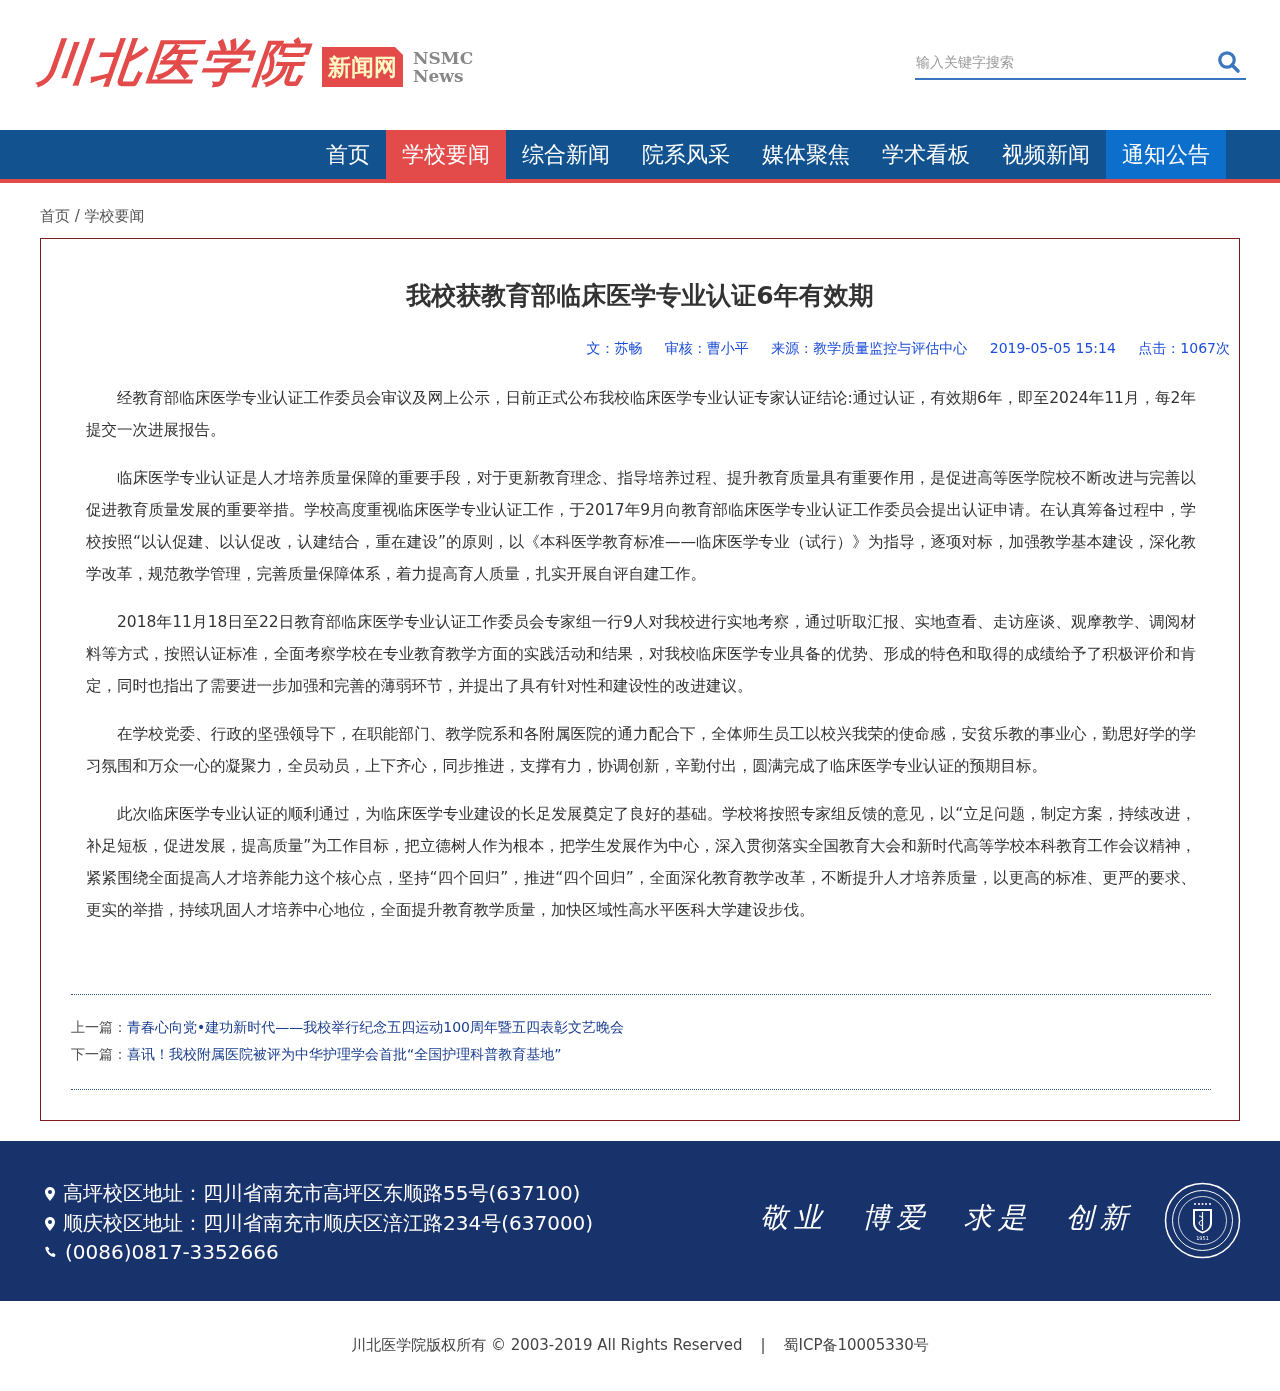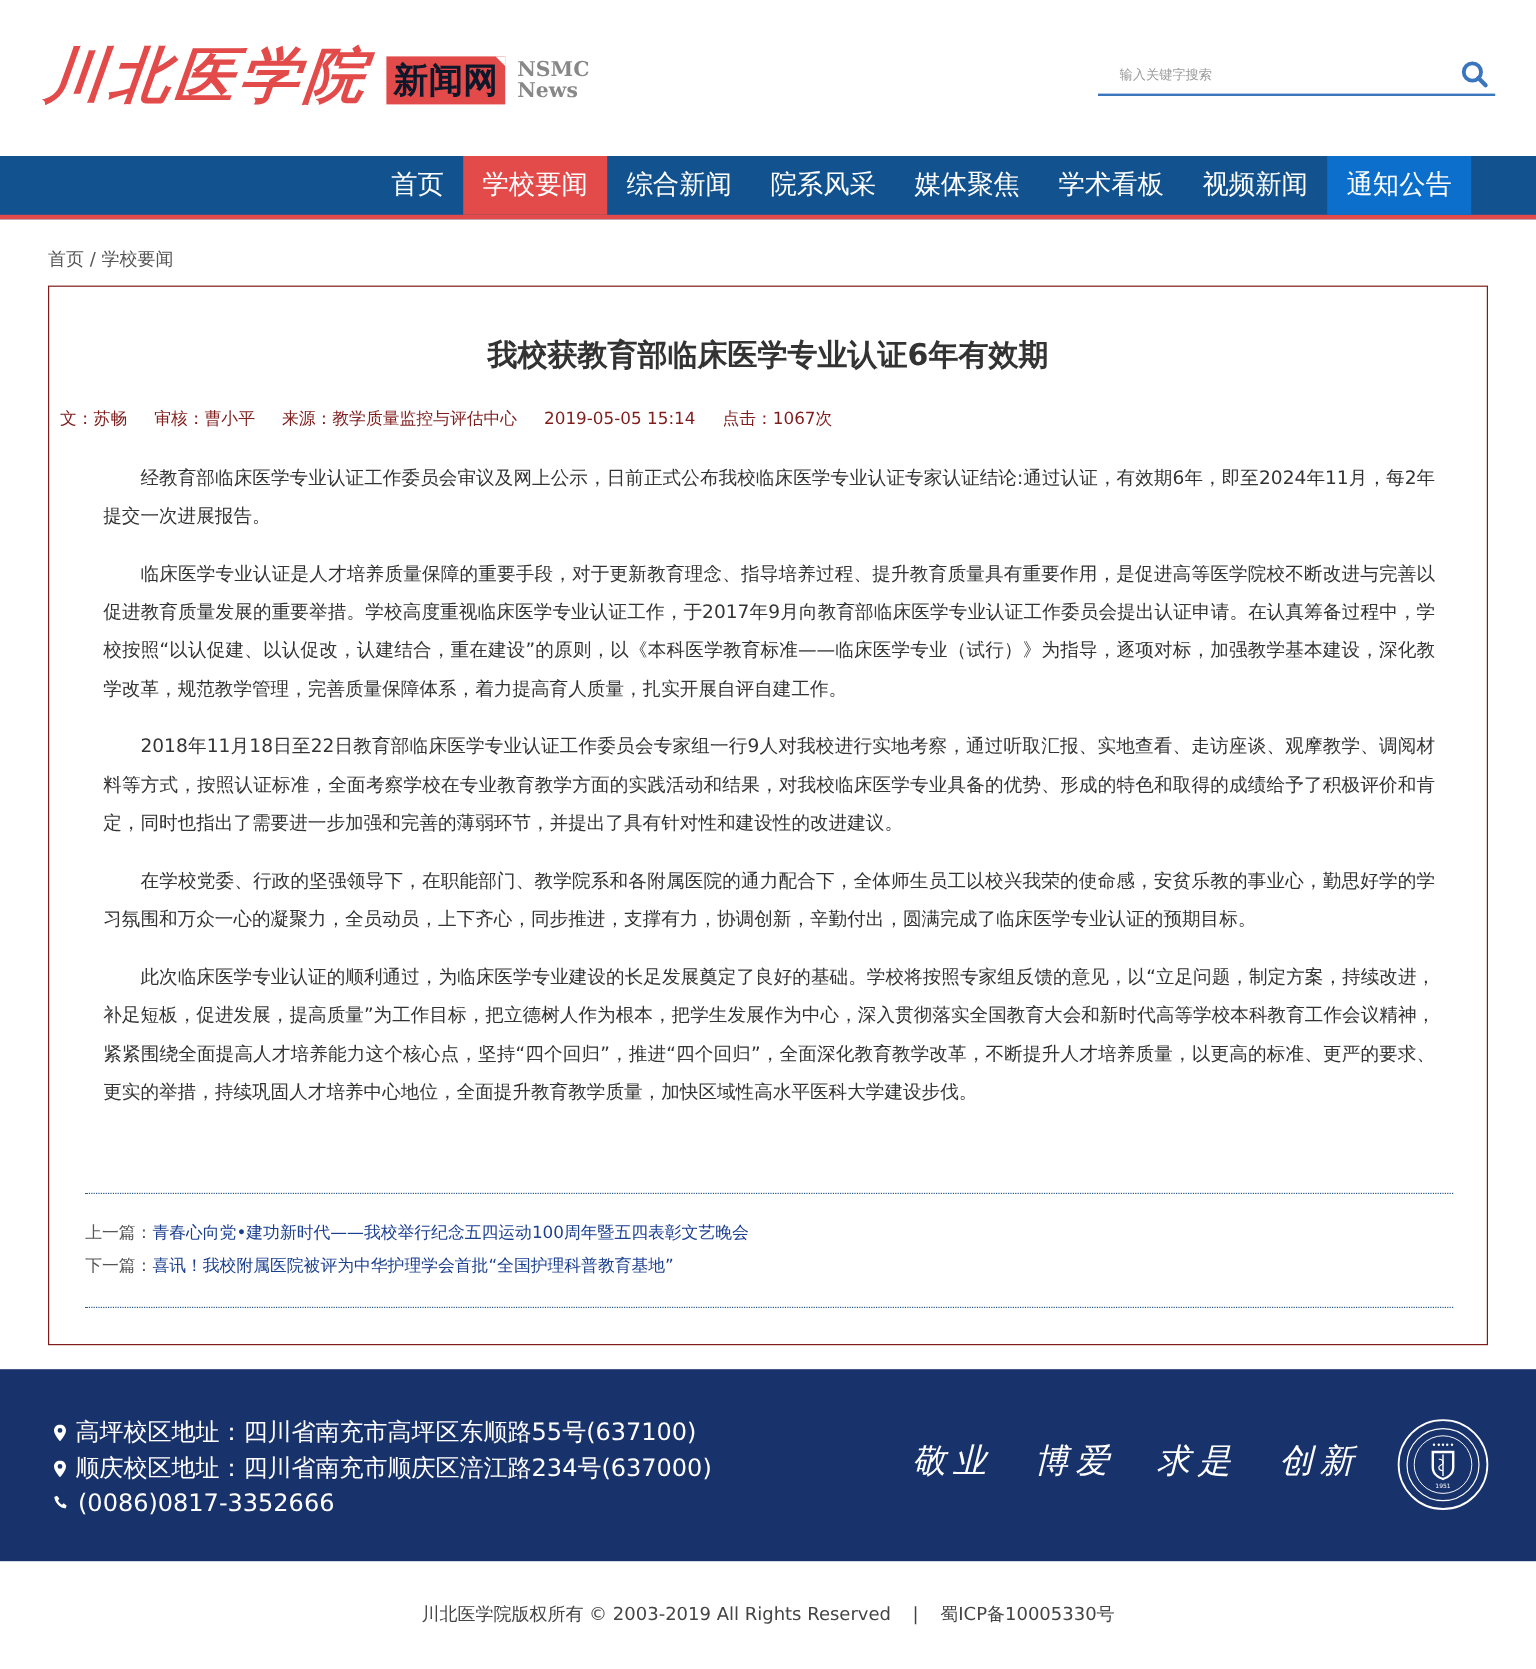--- a/index.html
+++ b/index.html
@@ -3,43 +3,43 @@
 <meta charset="utf-8">
 <style>
   * { margin: 0; padding: 0; box-sizing: border-box; }
   html, body { width: 1280px; background: #fff; }
   body { font-family: "DejaVu Sans", "Liberation Sans", sans-serif; color: #333; }
 
   
   .header { position: relative; height: 130px; width: 1280px; }
   .logo { position: absolute; left: 38px; top: 28px; height: 70px; display: flex; align-items: center; }
   .logo-cal { font-family: "DejaVu Serif", "Liberation Serif", serif; font-style: italic; font-weight: bold; font-size: 50px; color: #e34a4a; letter-spacing: 4px; line-height: 70px; transform: skewX(-6deg); }
-  .logo-badge { margin-left: 14px; background: #e34a4a; color: #0f172a; font-family: "DejaVu Serif", "Liberation Serif", serif; font-weight: bold; font-size: 29px; height: 40px; line-height: 40px; padding: 0 6px; position: relative; margin-top: 8px; }
+  .logo-badge { margin-left: 14px; background: #e34a4a; color: #fef9c3; font-family: "DejaVu Serif", "Liberation Serif", serif; font-weight: bold; font-size: 23px; height: 40px; line-height: 40px; padding: 0 6px; position: relative; margin-top: 8px; }
   .logo-badge::after { content: ""; position: absolute; right: 0; top: 0; width: 0; height: 0; border-top: 8px solid #fff; border-left: 8px solid transparent; }
   .logo-en { margin-left: 10px; margin-top: 8px; font-family: "DejaVu Serif", "Liberation Serif", serif; font-weight: bold; color: #888; font-size: 17px; line-height: 18px; }
 
   .search { position: absolute; left: 915px; top: 46px; width: 331px; height: 34px; border-bottom: 2px solid #3a76bd; }
-  .search input { border: none; outline: none; background: transparent; width: 290px; height: 32px; font-size: 11px; color: #666; font-family: "DejaVu Sans", sans-serif; padding-left: 1px; margin-left: 17px; }
+  .search input { border: none; outline: none; background: transparent; width: 290px; height: 32px; font-size: 14px; color: #666; font-family: "DejaVu Sans", sans-serif; padding-left: 1px; }
   .search input::placeholder { color: #9a9a9a; }
   .search-btn { position: absolute; right: 4px; top: 3px; width: 26px; height: 26px; cursor: pointer; }
 
   
   .nav { height: 53px; background: #12538f; border-bottom: 4px solid #e34a4a; position: relative; }
   .nav ul { list-style: none; position: absolute; left: 310px; top: 0; display: flex; height: 49px; }
   .nav li { height: 49px; line-height: 49px; padding: 0 16px; font-size: 22px; color: #fff; cursor: pointer; white-space: nowrap; }
   .nav li.active { background: #e34a4a; }
   .nav li.notice { background: #0c6fcb; }
 
   
   .crumb { position: absolute; left: 40px; top: 207px; font-size: 15px; color: #555; }
   .crumb a { color: #555; text-decoration: none; }
 
   .main { position: absolute; left: 40px; top: 238px; width: 1200px; height: 883px; border: 1px solid #7f1d1d; }
   .title { position: absolute; top: 40px; left: 0; width: 100%; text-align: center; font-size: 25px; font-weight: bold; color: #333; }
-  .meta { position: absolute; top: 101px; left: 0; width: 100%; text-align: left; font-size: 14px; color: #7f1d1d; }
+  .meta { position: absolute; top: 101px; left: 0; width: 100%; text-align: right; font-size: 14px; color: #1d4ed8; }
   .meta span { margin: 0 9px; }
   .article { position: absolute; top: 143px; left: 45px; width: 1110px; font-size: 15.5px; color: #333; line-height: 32px; text-align: justify; }
   .article p { text-indent: 2em; margin-bottom: 16px; }
 
   .divider { position: absolute; left: 30px; width: 1140px; border-top: 1px dotted #2b5a8f; }
   .pn { position: absolute; left: 30px; font-size: 14px; color: #555; }
   .pn a { color: #1b3f8f; text-decoration: none; }
 
   
   .footer { position: absolute; left: 0; top: 1141px; width: 1280px; height: 160px; background: #18326b; }

